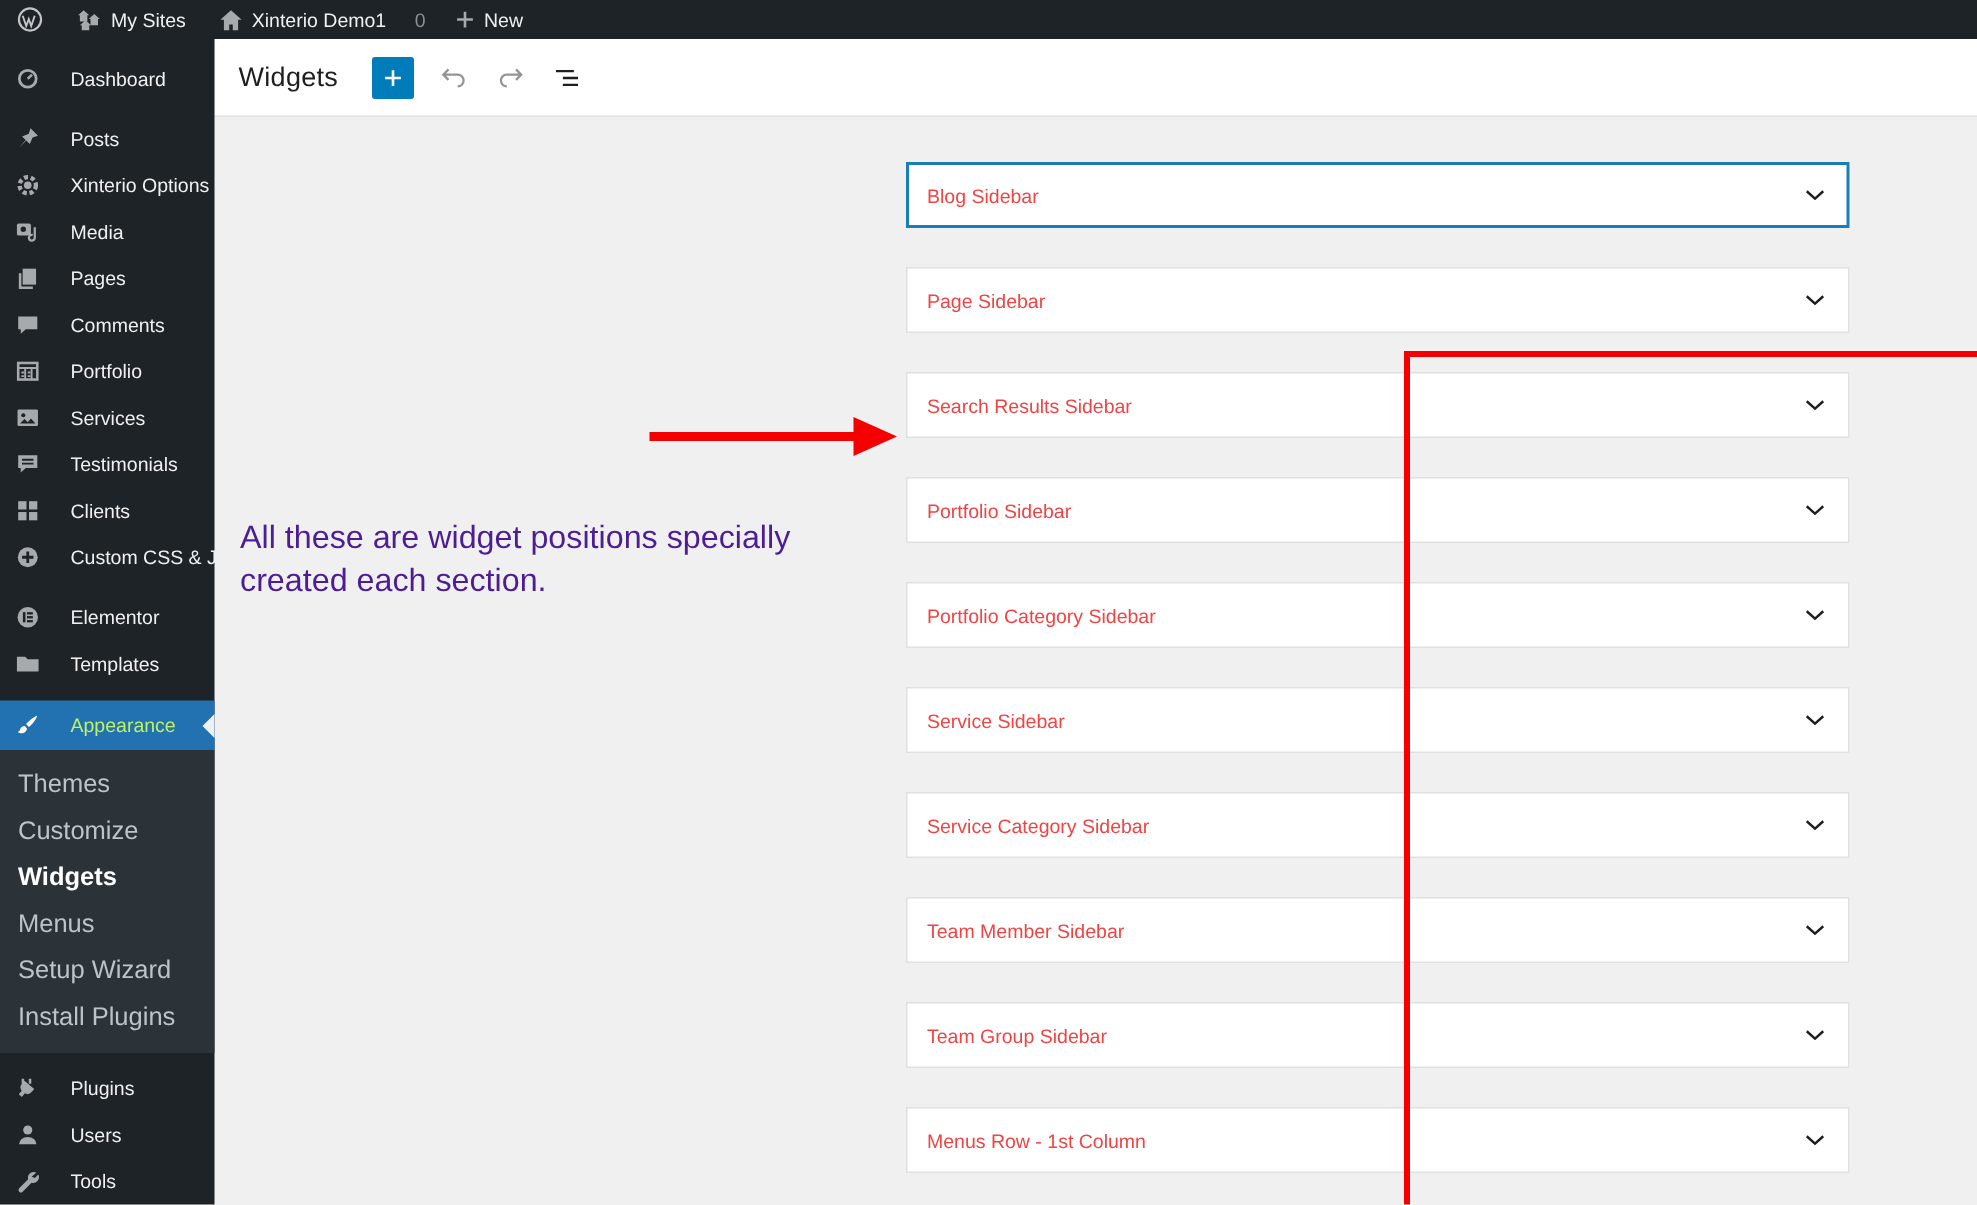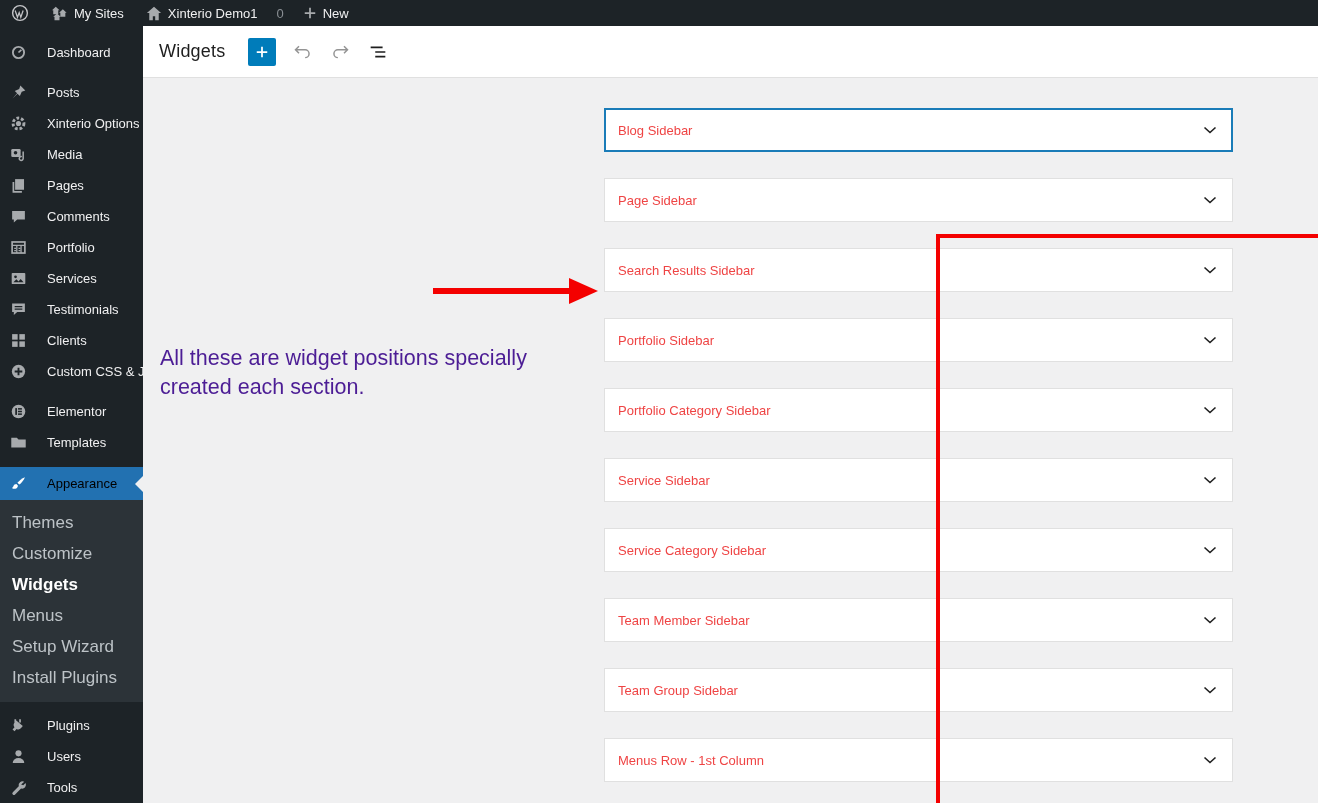--- a/index.html
+++ b/index.html
@@ -24,21 +24,21 @@
   }
   .menu { padding-top:11px; }
   .mi {
     display:flex; align-items:center; gap:20px; height:31px;
     padding:0 8px 0 9px; cursor:pointer; position:relative;
   }
   .mi .ico { width:18px; height:18px; flex:0 0 18px; display:flex; align-items:center; justify-content:center; }
   .mi span.lbl { white-space:nowrap; font-weight:400; }
   .gap { height:9px; }
   .mi.current {
-    background:#2271b1; color:#000000; height:33px;
+    background:#2271b1; color:#bef264; height:33px;
   }
   .mi.current::after {
     content:""; position:absolute; right:0; top:50%; transform:translateY(-50%);
     border:8px solid transparent; border-right:8px solid #f0f0f1; border-left:none;
   }
   .submenu { background:#2c3338; padding:7px 0 9px 0; }
   .smi {
     display:block; padding:5.5px 4px 5.5px 12px; color:#bdc3c7; cursor:pointer;
     font-size:17px;
   }

